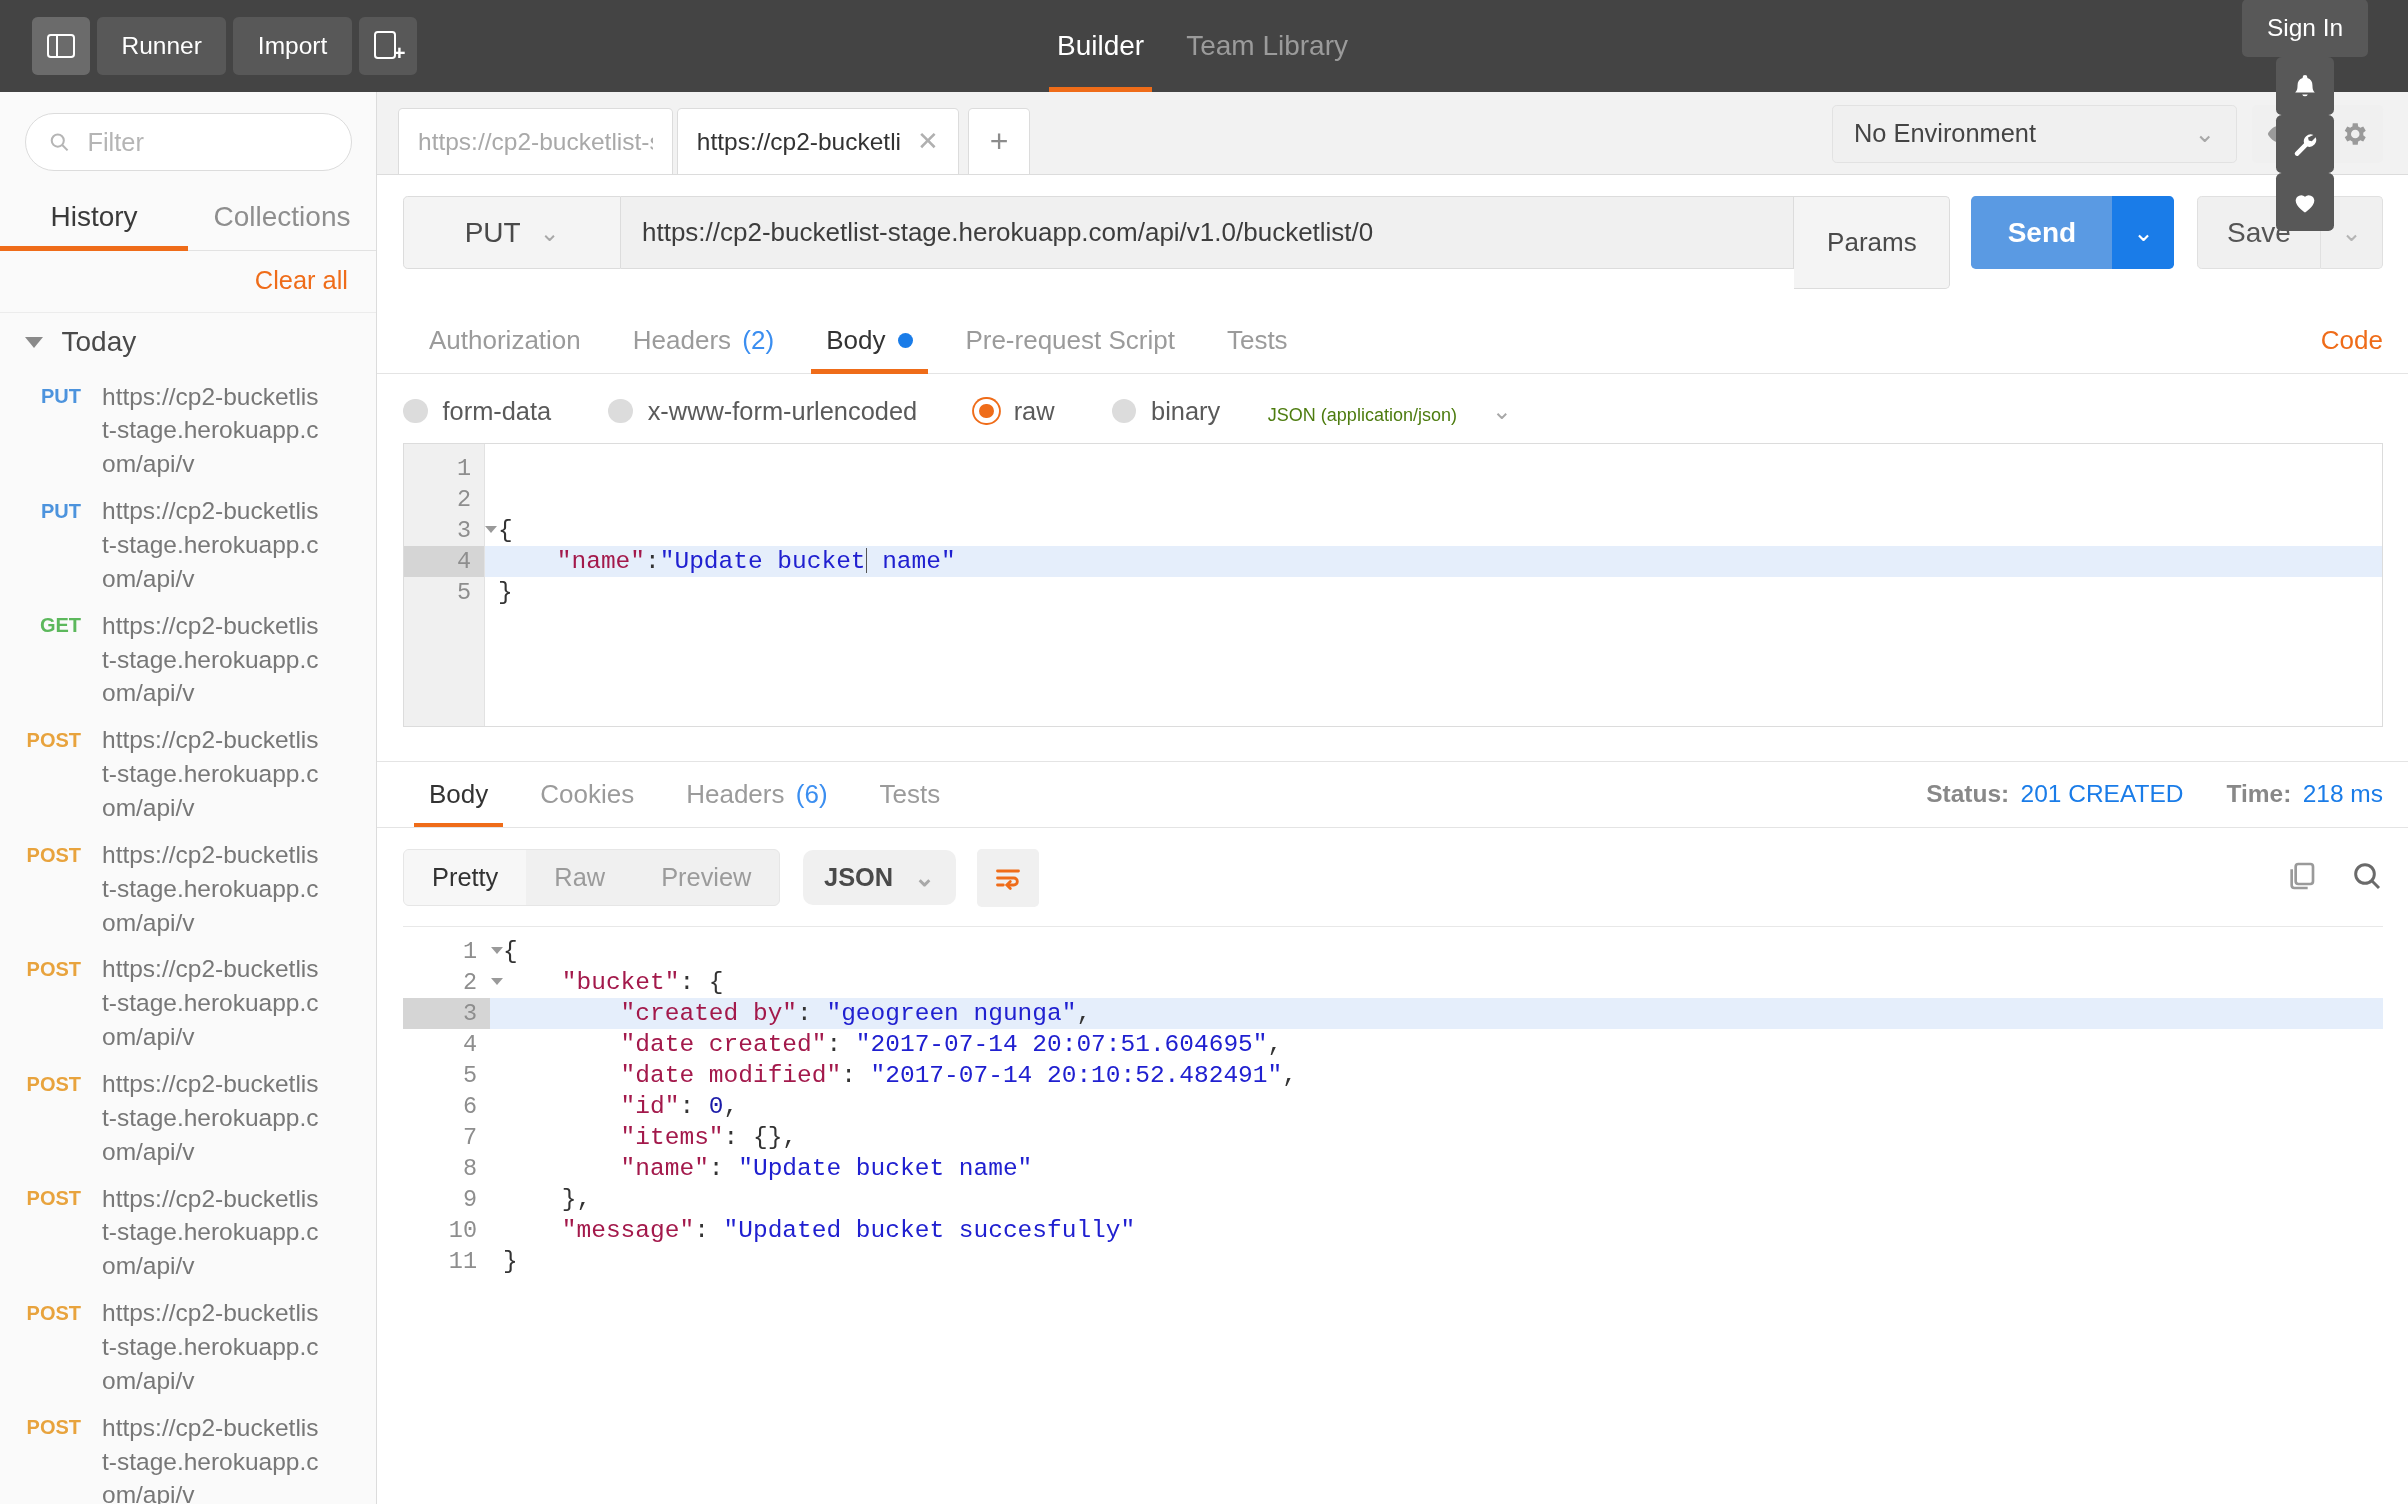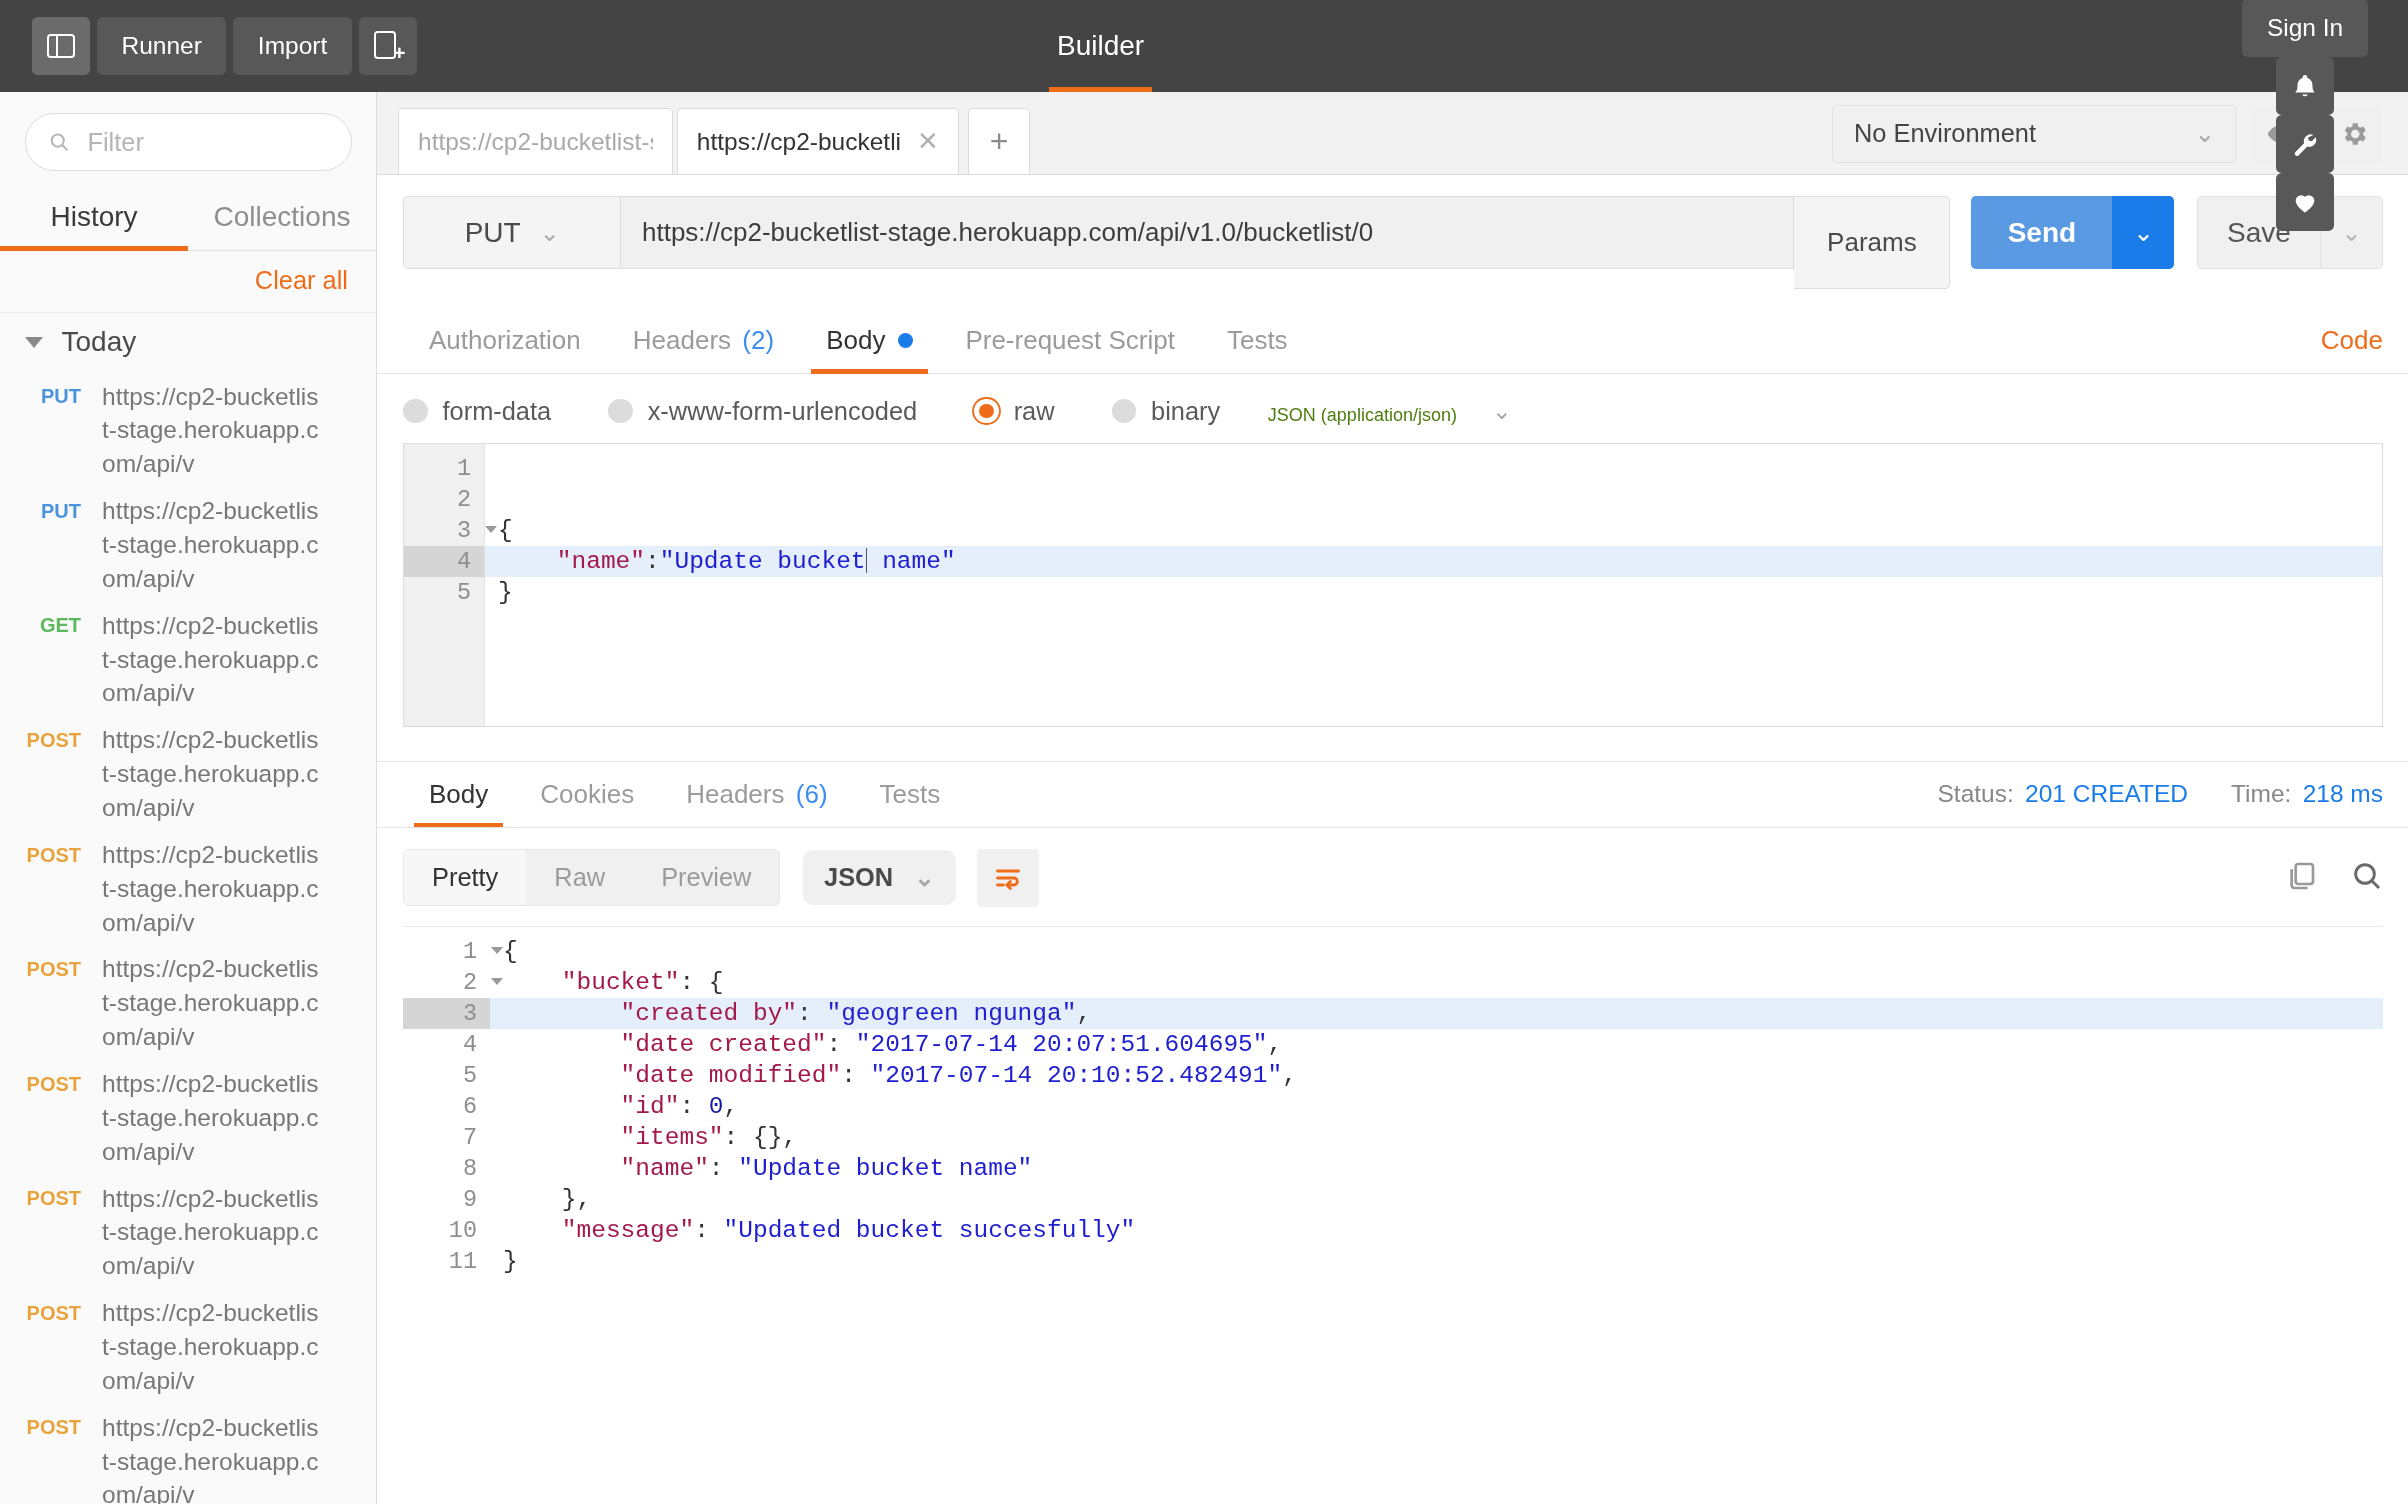--- a/index.html
+++ b/index.html
@@ -281,21 +281,21 @@
     vertical-align: -4.7px;
   }
 
   
   .resp-head {
     display: flex; align-items: center; padding: 0 26px;
     border-top: 0.9px solid #e4e4e4; border-bottom: 0.9px solid #e4e4e4;
     margin-top: 34px;
   }
   .resp-meta { margin-left: auto; display: flex; align-items: center; font-size: 24.5px; }
-  .meta-label { color: #888; margin-right: 11.3px; }
+  .meta-label { color: #888; margin-right: 11.3px; font-weight: bold; }
   .meta-val { color: #1a7ce8; margin-right: 43px; }
   .meta-val:last-child { margin-right: 0; }
 
   .resp-toolbar { display: flex; align-items: center; padding: 21px 26px 19px 26px; }
   .seg {
     display: flex; background: #f0f0f0; border: 0.9px solid #e6e6e6; border-radius: 6px;
     overflow: hidden;
   }
   .seg-item {
     padding: 13px 28px; font-size: 25.4px; color: #9b9b9b; cursor: pointer;
@@ -330,20 +330,21 @@
   <div class="tb-btn">Import</div>
   <div class="tb-btn sq">
     <span class="newtab-icon">
       <span class="doc"></span>
         <span class="plus">+</span>
     </span>
   </div>
 
   <div class="center-tabs">
     <div class="ctab active">Builder</div>
+    <div class="ctab">Team Library</div>
   </div>
 
   <div class="topright">
     <div class="tr-circle">
       <svg width="32" height="32" viewBox="0 0 24 24" fill="#fff">
         <circle cx="12" cy="12" r="3.2"></circle>
         <rect x="2" y="3.2" width="7" height="3" rx="1.4" transform="rotate(40 5.5 4.7)"></rect>
         <rect x="15" y="3.2" width="7" height="3" rx="1.4" transform="rotate(140 18.5 4.7)"></rect>
         <rect x="2" y="17.8" width="7" height="3" rx="1.4" transform="rotate(-40 5.5 19.3)"></rect>
         <rect x="15" y="17.8" width="7" height="3" rx="1.4" transform="rotate(-140 18.5 19.3)"></rect>

